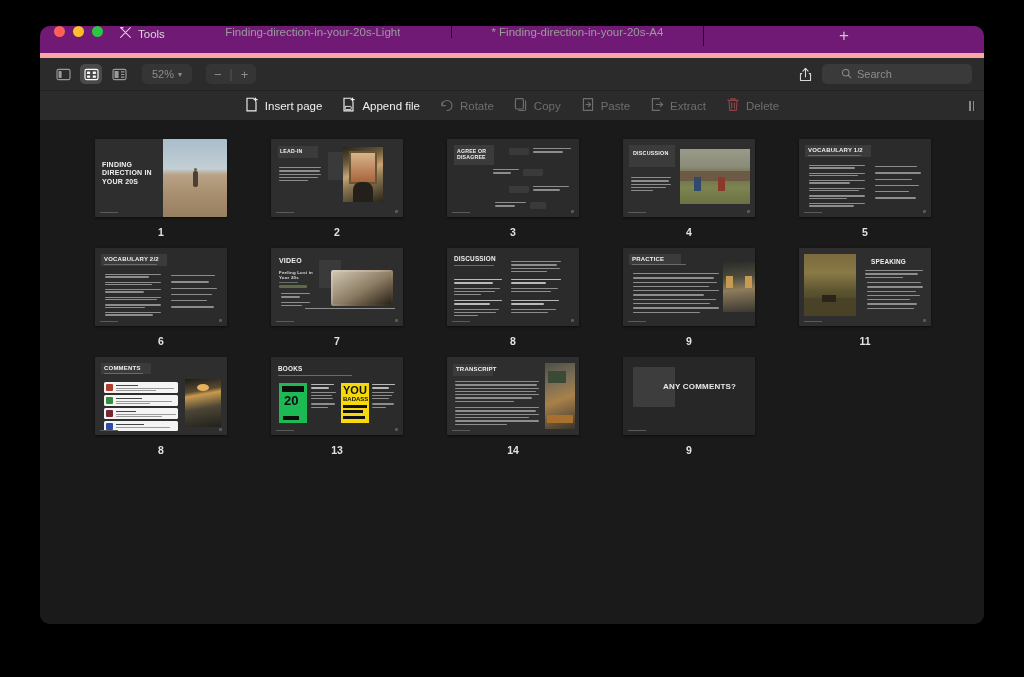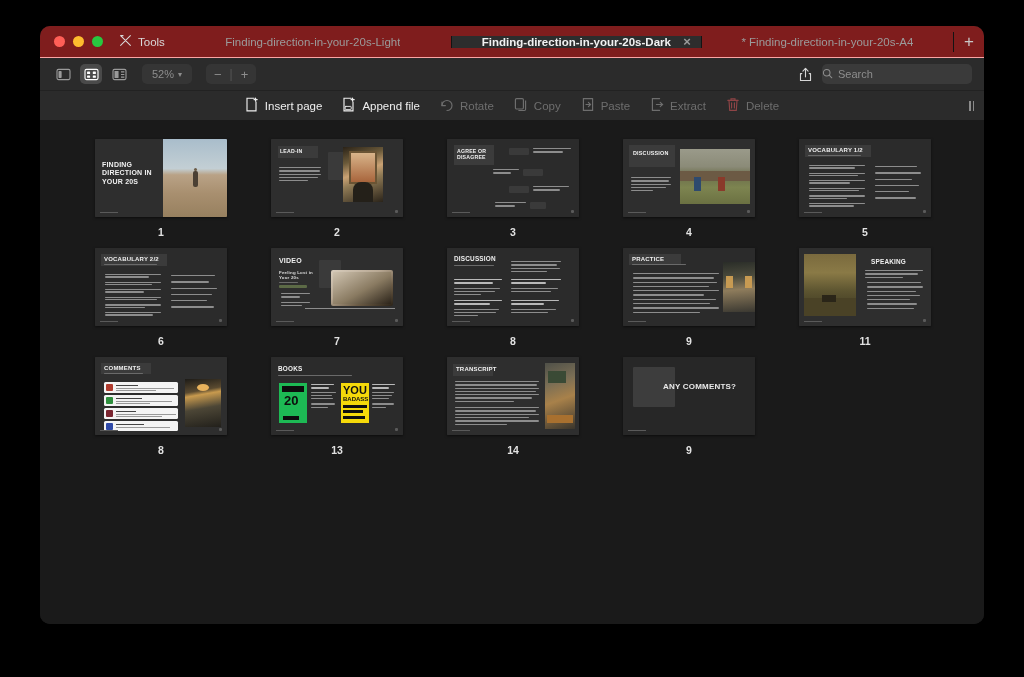--- a/index.html
+++ b/index.html
@@ -15,25 +15,25 @@
     width: 944px; height: 598px;
     background: #1f1f1f;
     border-radius: 10px;
     overflow: hidden;
     box-shadow: 0 6px 30px rgba(0,0,0,0.8);
     display: flex; flex-direction: column;
   }
   
   .tabbar {
     height: 32px;
-    background: #7f1d1d;
+    background: #701a75;
     display: flex;
-    align-items: center;
+    align-items: flex-start;
     flex: 0 0 32px;
-    border-bottom: 1px solid #fca5a5;
+    border-bottom: 5px solid #fca5a5;
   }
   .traffic {
     display: flex; align-items: center; gap: 8px;
     padding: 0 12px 0 14px;
   }
   .dot { width: 11px; height: 11px; border-radius: 50%; }
   .dot.red { background: #ff5f57; }
   .dot.yellow { background: #febc2e; }
   .dot.green { background: #28c840; }
   .tools-btn {
@@ -104,21 +104,21 @@
     padding: 0 8px; font-size: 13px; color: #8d8d8d; line-height: 1;
   }
   .stepper .sep { color: #555; padding: 0 0px; font-size: 12px;}
   .spacer { flex: 1 1 auto; }
   .share-ico { width: 22px; height: 20px; display:flex; align-items:center; justify-content:center; }
   .share-ico svg { width: 13px; height: 15px; }
   .search {
     width: 150px; height: 20px;
     background: #3a3a3a; border-radius: 5px;
     display: flex; align-items: center; gap: 5px;
-    padding: 0 0;
+    padding: 0 19px;
     color: #8d8d8d; font-size: 11px;
   }
   .search svg { width: 11px; height: 11px; flex: 0 0 auto; }
   .search .ph { color: #8d8d8d; }
   
   .actionbar {
     height: 30px; flex: 0 0 30px;
     background: #2b2b2b;
     display: flex; align-items: center; justify-content: center;
     gap: 20px;
@@ -214,24 +214,20 @@
       <span>
         <svg viewBox="0 0 16 16" fill="none" stroke="#d9d9d9" stroke-width="1.3" stroke-linecap="round">
           <path d="M2 2 L10 10 M2 14 L14 2 M10 10 L14 14 M2 2 L5 2"></path>
         </svg>
       </span>
       <span>Tools</span>
     </div>
     <div class="tab first">
       <span class="tab-label">Finding-direction-in-your-20s-Light</span>
     </div>
-    <div class="tab mid active">
-      <span class="tab-label">Finding-direction-in-your-20s-Dark</span>
-      <span class="tab-close">×</span>
-    </div>
     <div class="tab last">
       <span class="tab-label">* Finding-direction-in-your-20s-A4</span>
     </div>
     <div class="tab-plus">+</div>
   </div>
 
   <div class="toolbar">
     <div class="vicon">
       <svg viewBox="0 0 16 14" fill="none" stroke="#9a9a9a" stroke-width="1.2">
         <rect x="1" y="1.5" width="14" height="11" rx="1.6"></rect>

